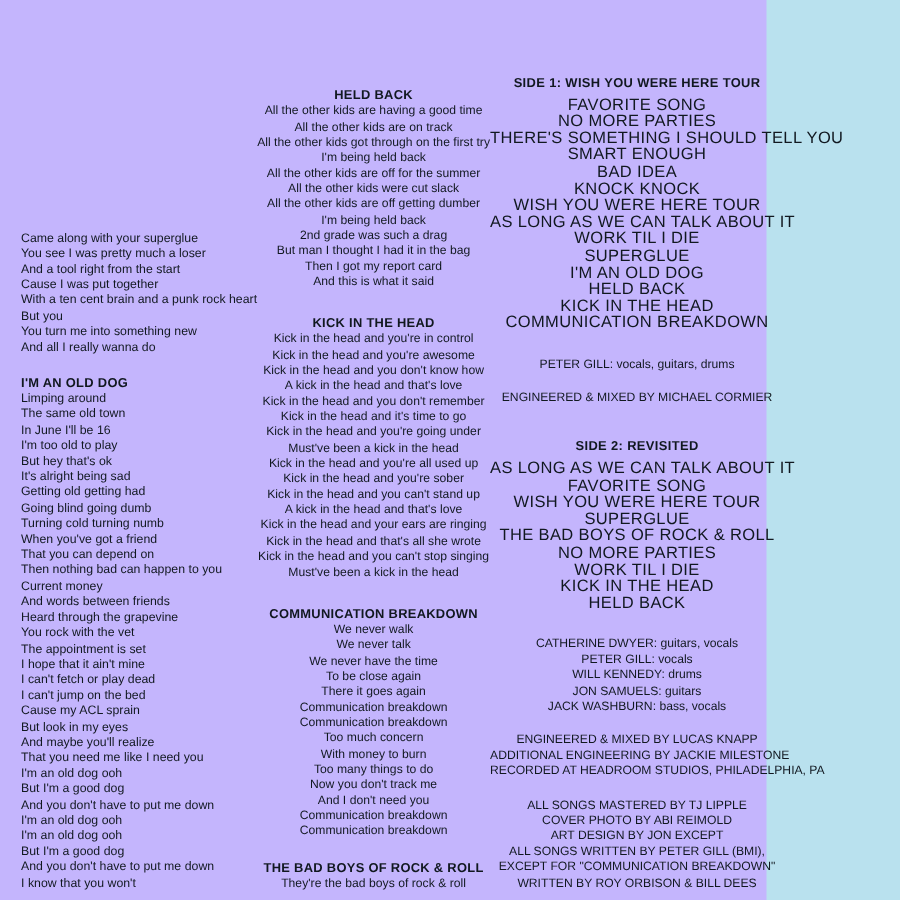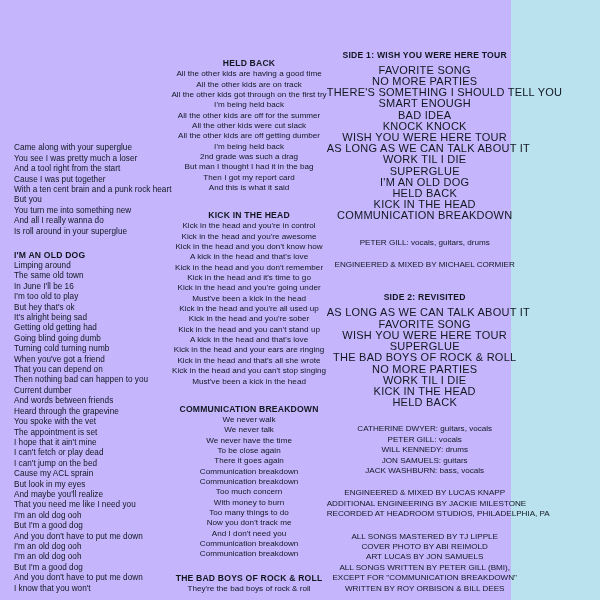--- a/index.html
+++ b/index.html
@@ -90,43 +90,42 @@
 
     <div>
       <div class="line">Came along with your superglue</div>
       <div class="line">You see I was pretty much a loser</div>
       <div class="line">And a tool right from the start</div>
       <div class="line">Cause I was put together</div>
       <div class="line">With a ten cent brain and a punk rock heart</div>
       <div class="line">But you</div>
       <div class="line">You turn me into something new</div>
       <div class="line">And all I really wanna do</div>
-      <div class="line">Is roll around in your superglue</div>
     </div>
 
     <div class="gap-m"></div>
 
     <div class="song-title">I'M AN OLD DOG</div>
     <div>
       <div class="line">Limping around</div>
       <div class="line">The same old town</div>
       <div class="line">In June I'll be 16</div>
       <div class="line">I'm too old to play</div>
       <div class="line">But hey that's ok</div>
       <div class="line">It's alright being sad</div>
       <div class="line">Getting old getting had</div>
       <div class="line">Going blind going dumb</div>
       <div class="line">Turning cold turning numb</div>
       <div class="line">When you've got a friend</div>
       <div class="line">That you can depend on</div>
       <div class="line">Then nothing bad can happen to you</div>
-      <div class="line">Current dumber</div>
+      <div class="line">Current money</div>
       <div class="line">And words between friends</div>
       <div class="line">Heard through the grapevine</div>
-      <div class="line">You spoke with the vet</div>
+      <div class="line">You rock with the vet</div>
       <div class="line">The appointment is set</div>
       <div class="line">I hope that it ain't mine</div>
       <div class="line">I can't fetch or play dead</div>
       <div class="line">I can't jump on the bed</div>
       <div class="line">Cause my ACL sprain</div>
       <div class="line">But look in my eyes</div>
       <div class="line">And maybe you'll realize</div>
       <div class="line">That you need me like I need you</div>
       <div class="line">I'm an old dog ooh</div>
       <div class="line">But I'm a good dog</div>
@@ -264,21 +263,21 @@
     <div>
       <div class="credit">ENGINEERED &amp; MIXED BY LUCAS KNAPP</div>
       <div class="credit">ADDITIONAL ENGINEERING BY JACKIE MILESTONE</div>
       <div class="credit">RECORDED AT HEADROOM STUDIOS, PHILADELPHIA, PA</div>
     </div>
 
     <div class="gap-m"></div>
     <div>
       <div class="credit">ALL SONGS MASTERED BY TJ LIPPLE</div>
       <div class="credit">COVER PHOTO BY ABI REIMOLD</div>
-      <div class="credit">ART LUCAS BY JON SAMUELS</div>
+      <div class="credit">ART DESIGN BY JON EXCEPT</div>
       <div class="credit">ALL SONGS WRITTEN BY PETER GILL (BMI),</div>
       <div class="credit">EXCEPT FOR "COMMUNICATION BREAKDOWN"</div>
       <div class="credit">WRITTEN BY ROY ORBISON &amp; BILL DEES</div>
     </div>
 
   </div>
 
 </div>
 
 </body></html>

